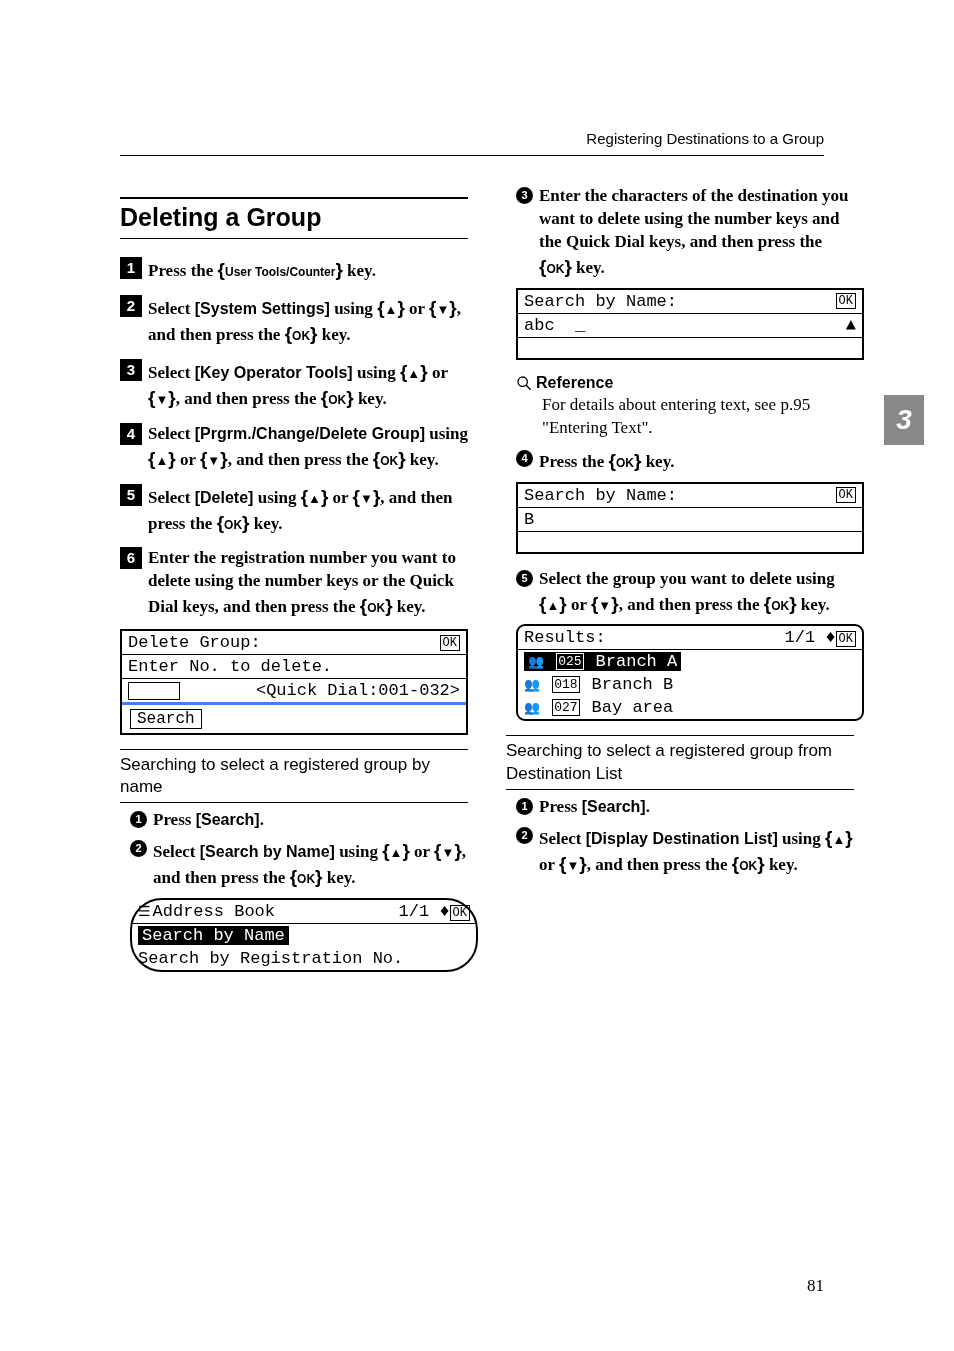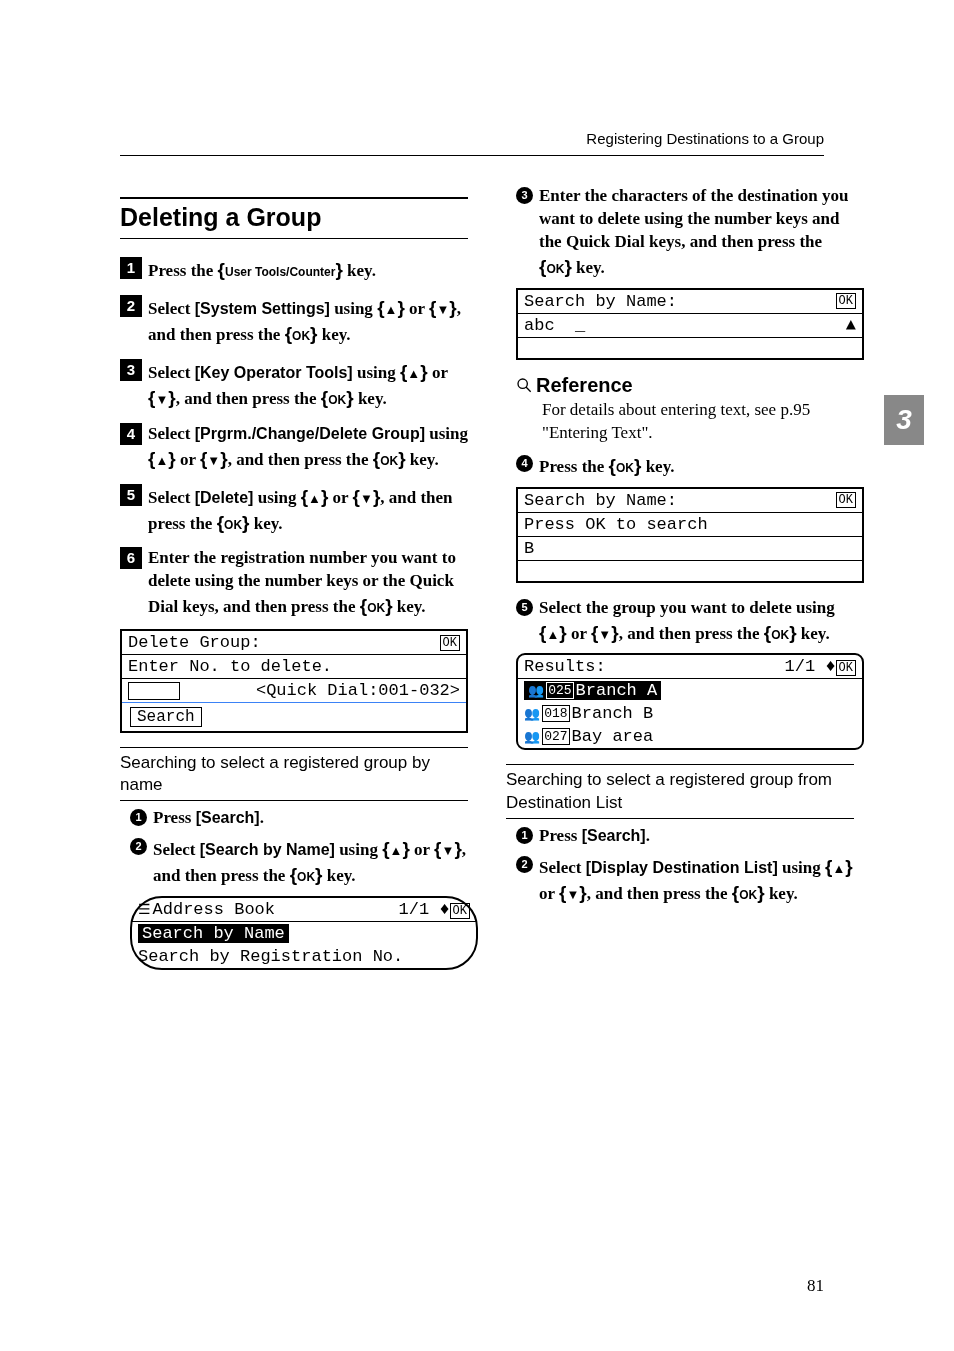--- a/index.html
+++ b/index.html
@@ -141,21 +141,21 @@
     flex: 1;
     font-size: 17px;
     line-height: 1.35;
   }
   .ref-head {
     display: flex;
     align-items: center;
     margin: 8px 0 2px 10px;
   }
   .ref-head svg { width: 16px; height: 16px; margin-right: 4px; }
-  .ref-head .t { font-family: Arial, sans-serif; font-weight: bold; font-size: 20px; }
+  .ref-head .t { font-family: Arial, sans-serif; font-weight: bold; font-size: 16px; }
   .ref-body {
     margin: 0 0 8px 36px;
     font-size: 17px;
     line-height: 1.35;
   }
   .tab-badge {
     position: absolute;
     top: 395px;
     right: 30px;
     width: 40px;
@@ -188,21 +188,21 @@
   }
   .screen .inv {
     background: #000;
     color: #fff;
     padding: 0 4px;
   }
   .screen .list-icon { font-size: 14px; margin-right:2px; }
   .input-box { display:inline-block; border:1px solid #000; width:50px; height:16px; vertical-align:middle;}
   .group-icon::before { content: "\1F465"; font-size:13px; }
   .num-box { border:1px solid #000; padding:0 1px; font-size:13px; font-family:"Courier New",monospace; }
-  .screen .row-flex { display:flex; align-items:center; gap:2px; }
+  .screen .row-flex { display:flex; align-items:center; gap:12px; }
   .screen .row-flex.inv-row > * { color:#fff; }
   .screen .row-flex.inv-row .num-box { border-color:#fff; background:#000; }
 </style>
 </head>
 <body>
 
 <div class="page">
   <div class="header-right">Registering Destinations to a Group</div>
   <div class="header-rule"></div>
 
@@ -264,21 +264,21 @@
           <span>Delete Group:</span>
           <span class="ok-box">OK</span>
         </div>
         <div class="screen-row">
             <span>Enter No. to delete.</span>
           </div>
         <div class="screen-row" style="justify-content:flex-start;">
           <span class="input-box"></span>
           <span style="flex:1;text-align:right;">&lt;Quick Dial:001-032&gt;</span>
         </div>
-        <div class="screen-row" style="border-top:1px solid #3b82f6;">
+        <div class="screen-row" style="border-top:3px solid #3b82f6;">
           <span class="searchbtn">Search</span>
         </div>
       </div>
 
       <div class="sub-rule"></div>
       <div class="sub-title">Searching to select a registered group by name</div>
       <div class="sub-rule"></div>
 
       <div class="sub-step">
         <div class="circ">1</div>
@@ -344,23 +344,20 @@
           <span>Press the </span><span class="keybrak">{</span><span class="keycap">OK</span><span class="keybrak">}</span><span> key.</span>
         </div>
       </div>
 
       <div class="screen" style="margin-left:10px;">
         <div class="screen-row">
           <span>Search by Name:</span>
           <span class="ok-box">OK</span>
         </div>
         <div class="screen-row">
-            <span>Press OK to search</span>
-          </div>
-        <div class="screen-row">
             <span>B</span>
           </div>
         <div class="screen-row" style="height:16px;"></div>
       </div>
 
       <div class="sub-step">
         <div class="circ">5</div>
         <div class="sub-body bold">
           <span>Select the group you want to delete using </span><span class="keybrak">{</span><span class="arrow-up">▲</span><span class="keybrak">}</span><span> or </span><span class="keybrak">{</span><span class="arrow-down">▼</span><span class="keybrak">}</span><span>, and then press the </span><span class="keybrak">{</span><span class="keycap">OK</span><span class="keybrak">}</span><span> key.</span>
         </div>

